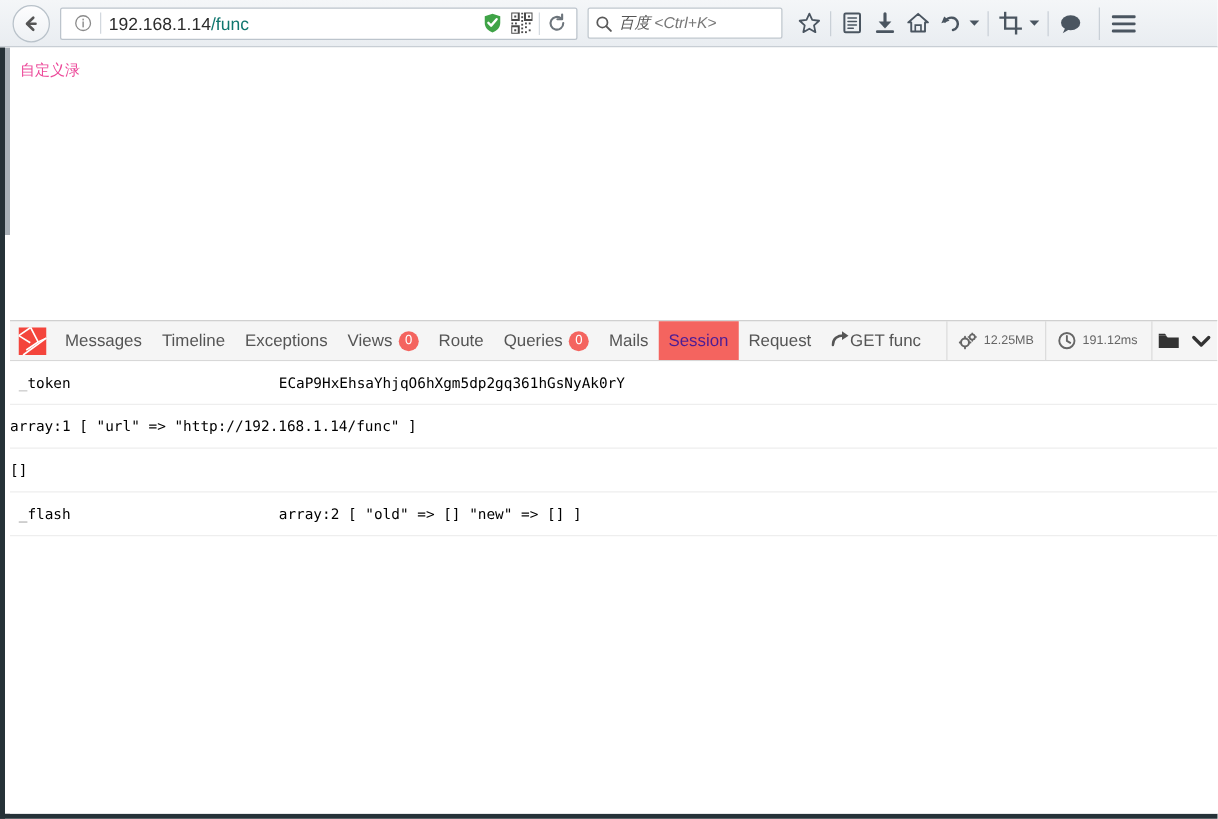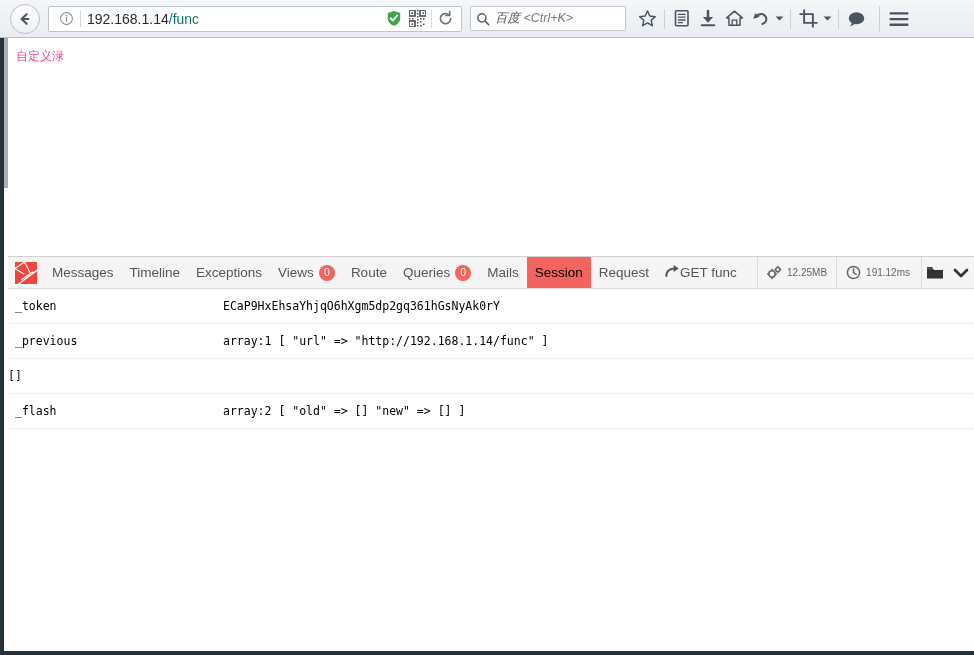--- a/index.html
+++ b/index.html
@@ -181,21 +181,21 @@
   .db-tab {
     display: flex; align-items: center;
     padding: 0 8px;
     color: #555;
     cursor: pointer;
     white-space: nowrap;
     flex: 0 0 auto;
   }
   .db-tab.active {
     background: #f4645f;
-    color: #000000;
+    color: #4c1d95;
     text-align: center;
   }
   .db-badge {
     display: inline-flex;
     align-items: center; justify-content: center;
     min-width: 16px; height: 16px;
     border-radius: 9px;
     background: #f4645f;
     color: #fff;
     font-size: 10.5px;
@@ -517,21 +517,20 @@
       </div>
 
     </div>
 
     <div id="session-panel">
       <div class="sess-row">
         <div class="sess-key">_token</div>
         <div class="sess-val">ECaP9HxEhsaYhjqO6hXgm5dp2gq361hGsNyAk0rY</div>
       </div>
       <div class="sess-row">
-        <div class="sess-key">_previous</div>
         <div class="sess-val">array:1 [ "url" =&gt; "http://192.168.1.14/func" ]</div>
       </div>
       <div class="sess-row">
         <div class="sess-val">[]</div>
       </div>
       <div class="sess-row">
         <div class="sess-key">_flash</div>
         <div class="sess-val">array:2 [ "old" =&gt; [] "new" =&gt; [] ]</div>
       </div>
     </div>

